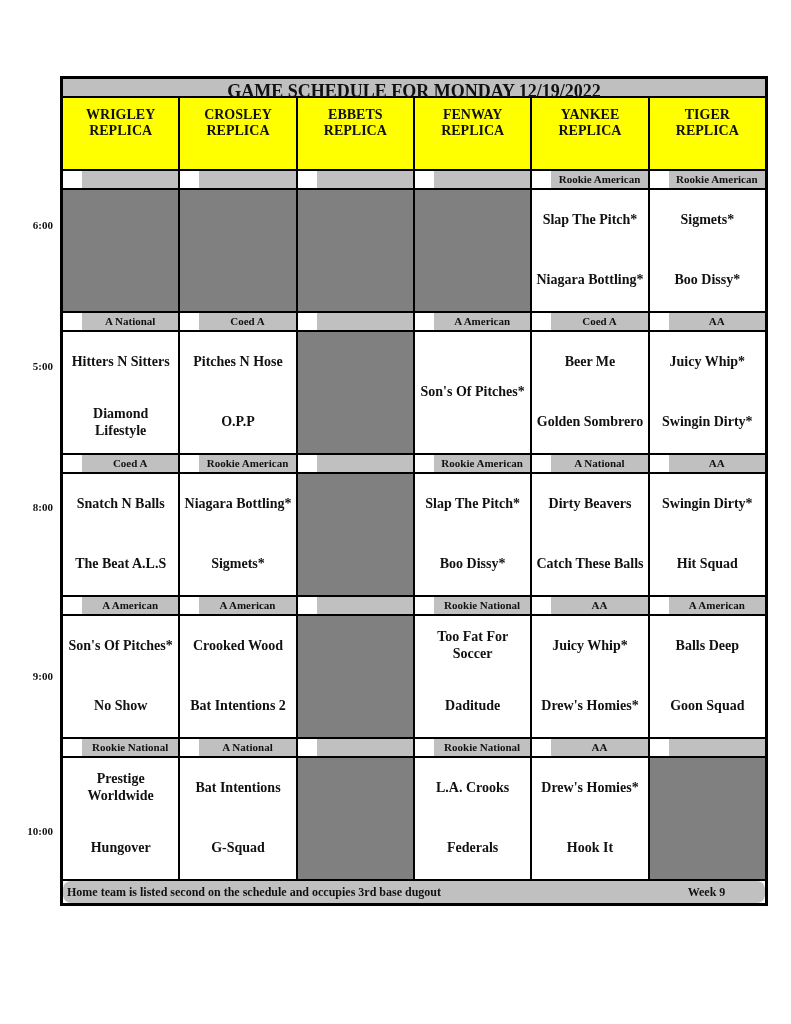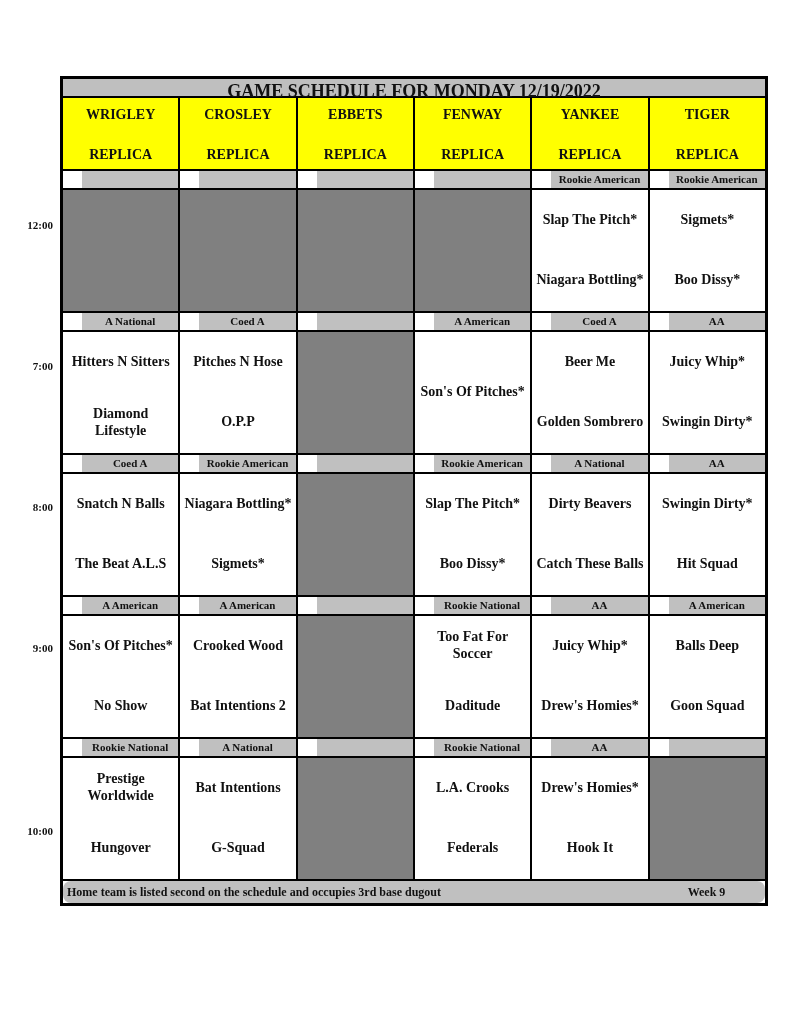--- a/index.html
+++ b/index.html
@@ -15,50 +15,50 @@
   .title-row {
     height:19px; line-height:25px; background:#bfbfbf;
     border-bottom:2px solid #000; text-align:center; font-size:18px;
   }
   .row { display:flex; border-bottom:2px solid #000; }
   .row > div { border-right:2px solid #000; }
   .row > div:last-child { border-right:none; }
   .hcell {
     flex:1 1 0; background:#ffff00; height:71px;
     display:flex; flex-direction:column; align-items:center;
-    padding-top:9px; gap:24px; text-align:center; font-size:14px;
+    padding-top:9px; gap:0; text-align:center; font-size:14px;
   }
   .lcell {
     flex:1 1 0; background:#c0c0c0; height:17px; line-height:17px;
     text-align:center; font-size:11px; overflow:hidden;margin-left:19px;
   }
   .gcell { flex:1 1 0; background:#ffffff; height:121px; display:flex; flex-direction:column; }
   .gcell.blocked { background:#808080; }
   .team {
     flex:1 1 0; display:flex; align-items:center; justify-content:center;
     text-align:center; font-size:14px; line-height:1.2; padding:12px 3px;
   }
   .footer-row {
     height:22px; background:#c0c0c0; display:flex; align-items:center;
     justify-content:space-between; font-size:12px; padding-left:4px;border-radius:8px;
   }
   .week { width:117px; text-align:center; }
   .time-label {
     position:absolute; left:0; width:53px; text-align:right;
     font-size:11px; line-height:16px; height:16px;
   }
-  .t0 { top:217px; } .t1 { top:358px; } .t2 { top:499px; } .t3 { top:640px; } .t4 { top:823px; }
+  .t0 { top:217px; } .t1 { top:358px; } .t2 { top:499px; } .t3 { top:668px; } .t4 { top:823px; }
 </style>
 </head>
 <body>
 
 <div class="canvas">
 
-  <span class="time-label t0">12:00</span>
-  <span class="time-label t1">7:00</span>
+  <span class="time-label t0">6:00</span>
+  <span class="time-label t1">5:00</span>
   <span class="time-label t2">8:00</span>
   <span class="time-label t3">9:00</span>
   <span class="time-label t4">10:00</span>
 
   <div class="schedule-table">
 
     <div class="title-row">GAME SCHEDULE FOR MONDAY 12/19/2022</div>
 
     <div class="row">
       <div class="hcell">

